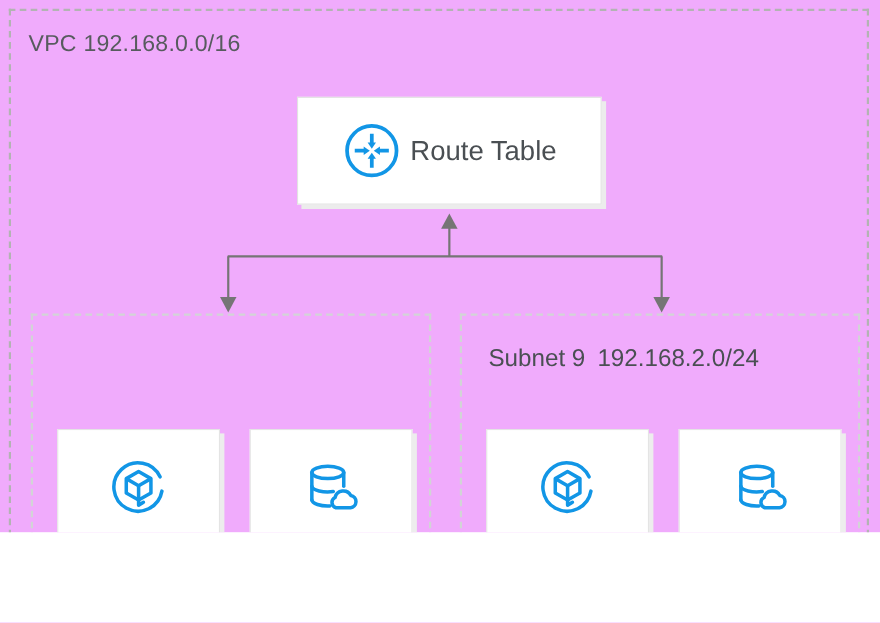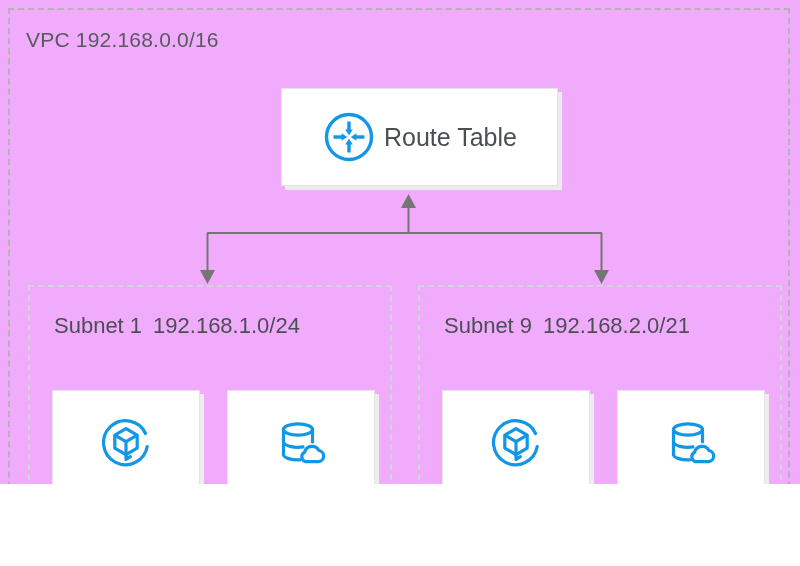--- a/index.html
+++ b/index.html
@@ -47,21 +47,20 @@
     top: 88px;
     width: 277px;
     height: 98px;
     box-sizing: border-box;
     background: #ffffff;
     border: 1px solid #e2e2e2;
     box-shadow: 4px 4px 0 0 #ececec;
     display: flex;
     align-items: center;
     justify-content: center;
-    margin-left: 11px;
   }
   .route-inner {
     display: flex;
     align-items: center;
     gap: 8px;
   }
   .route-label {
     font-size: 25px;
     color: #4a4f53;
     white-space: nowrap;
@@ -162,23 +161,20 @@
       <path d="M207.5 284 L200 270 L215 270 Z" fill="#757575"></path>
     </g>
 
     <g>
       <path d="M601.5 233 L601.5 271" stroke="#757575" stroke-width="2" fill="none"></path>
       <path d="M601.5 284 L594 270 L609 270 Z" fill="#757575"></path>
     </g>
   </svg>
 
   <div class="subnet-box" id="subnet-0">
-    <div class="subnet-label">
-      <span>Subnet 1</span><span class="gap"></span><span>192.168.1.0/24</span>
-    </div>
     <div class="res-row">
       <div class="res-card">
         <span>
           <svg class="icon-svg" width="58" height="58" viewBox="0 0 58 58" aria-hidden="true">
 
             <path d="M48.5 20.5 A22 22 0 1 0 50.2 33.5" fill="none" stroke="#1296e6" stroke-width="3.2" stroke-linecap="round"></path>
 
             <path d="M29 15.6 L40.2 22.1 L40.2 35.1 L29 41.6 L17.8 35.1 L17.8 22.1 Z" fill="none" stroke="#1296e6" stroke-width="3.2" stroke-linejoin="round"></path>
             <path d="M17.8 22.1 L29 28.6 L40.2 22.1" fill="none" stroke="#1296e6" stroke-width="3.2" stroke-linejoin="round"></path>
             <path d="M29 28.6 L29 41.6" fill="none" stroke="#1296e6" stroke-width="3.2"></path>
@@ -199,21 +195,21 @@
 
             <path d="M35.8 48.6 L46.6 48.6 A5.6 5.6 0 0 0 46.9 37.5 A7.7 7.7 0 0 0 32.6 39.3 A5.0 5.0 0 0 0 33.4 48.6 Z" fill="#ffffff" stroke="#1296e6" stroke-width="3.2" stroke-linejoin="round"></path>
           </svg>
         </span>
       </div>
     </div>
   </div>
 
   <div class="subnet-box" id="subnet-1">
     <div class="subnet-label">
-      <span>Subnet 9</span><span class="gap"></span><span>192.168.2.0/21</span>
+      <span>Subnet 9</span><span class="gap"></span><span>192.168.2.0/24</span>
     </div>
     <div class="res-row">
       <div class="res-card">
         <span>
           <svg class="icon-svg" width="58" height="58" viewBox="0 0 58 58" aria-hidden="true">
             <path d="M48.5 20.5 A22 22 0 1 0 50.2 33.5" fill="none" stroke="#1296e6" stroke-width="3.2" stroke-linecap="round"></path>
             <path d="M29 15.6 L40.2 22.1 L40.2 35.1 L29 41.6 L17.8 35.1 L17.8 22.1 Z" fill="none" stroke="#1296e6" stroke-width="3.2" stroke-linejoin="round"></path>
             <path d="M17.8 22.1 L29 28.6 L40.2 22.1" fill="none" stroke="#1296e6" stroke-width="3.2" stroke-linejoin="round"></path>
             <path d="M29 28.6 L29 41.6" fill="none" stroke="#1296e6" stroke-width="3.2"></path>
             <path d="M29 41.6 L29 46.4 L33.4 43.6" fill="none" stroke="#1296e6" stroke-width="3.2" stroke-linejoin="round" stroke-linecap="round"></path>

